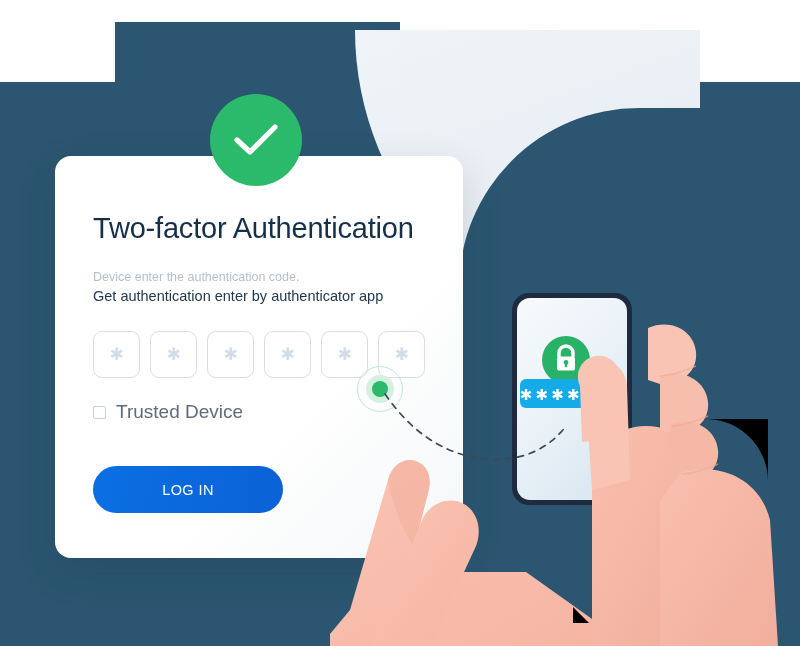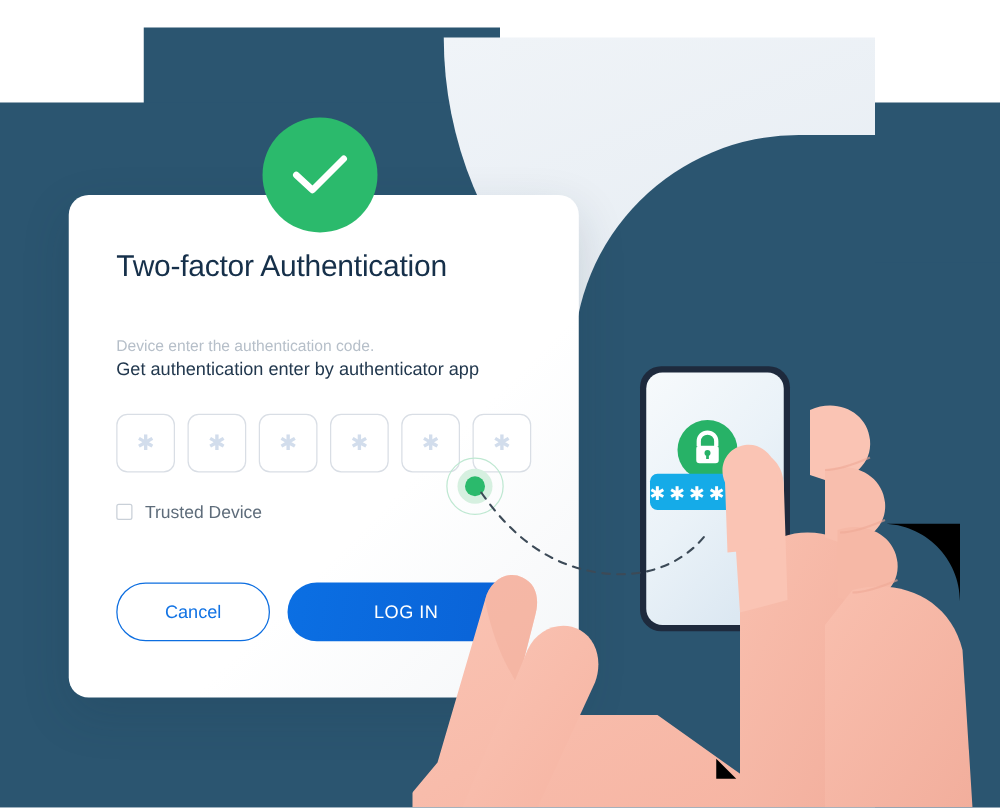--- a/index.html
+++ b/index.html
@@ -57,22 +57,22 @@
 
   
   .card{
     position:absolute;left:55px;top:156px;width:408px;height:402px;
     background:linear-gradient(135deg,#ffffff 0%,#ffffff 62%,#F4F6F8 100%);
     border-radius:16px;
     box-shadow:0 14px 38px rgba(22,48,70,.16);
     z-index:5;
   }
   .card-title{
-    position:absolute;left:38px;top:44px;
-    font-size:24px;color:#16304A;letter-spacing:-.2px;
+    position:absolute;left:38px;top:56px;
+    font-size:29px;color:#16304A;letter-spacing:-.2px;
     white-space:nowrap;
   }
   .card-sub1{
     position:absolute;left:38px;top:114px;
     font-size:12.5px;color:#B6BFC9;
   }
   .card-sub2{
     position:absolute;left:38px;top:132px;
     font-size:14.5px;color:#22384E;
   }
@@ -104,21 +104,21 @@
   }
 
   
   .trusted{
     position:absolute;left:38px;top:245px;display:flex;align-items:center;gap:10px;
   }
   .cbox{
     width:13px;height:13px;box-sizing:border-box;
     border:1px solid #C9D0D8;border-radius:2px;background:#fff;
   }
-  .trusted-label{font-size:14px;color:#5E6C7A;}
+  .trusted-label{font-size:19px;color:#5E6C7A;}
 
   
   .btn-row{position:absolute;left:38px;top:310px;display:flex;gap:14px;}
   .btn{
     height:47px;border-radius:24px;box-sizing:border-box;
     display:flex;align-items:center;justify-content:center;
     font-size:14.5px;cursor:pointer;
   }
   .btn-cancel{
     width:123px;border:1px solid #0D6EE0;background:#ffffff;color:#1273E4;
@@ -252,21 +252,20 @@
       <div class="code-box">✱</div>
       <div class="code-box">✱</div>
     </div>
 
     <div class="trusted">
       <span class="cbox"></span>
       <span class="trusted-label">Trusted Device</span>
     </div>
 
     <div class="btn-row">
-      <div class="btn btn-cancel">Cancel</div>
       <div class="btn btn-login">LOG IN</div>
     </div>
   </div>
 
   <div class="marker">
     <span class="ring"></span>
     <span class="halo"></span>
     <span class="dot"></span>
   </div>
 

